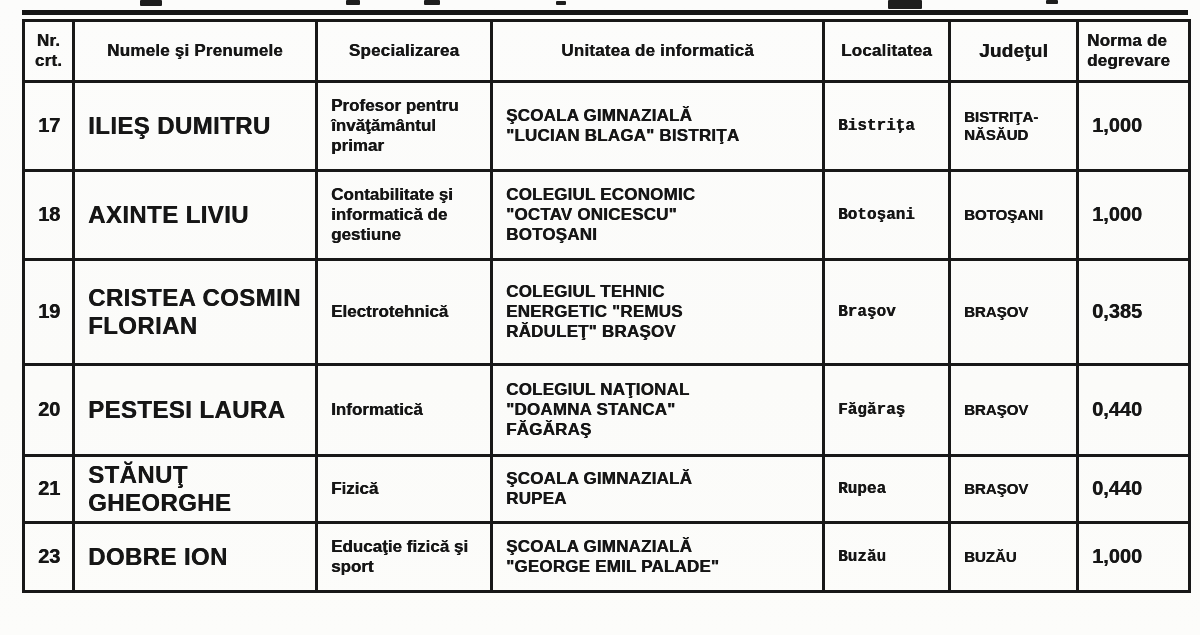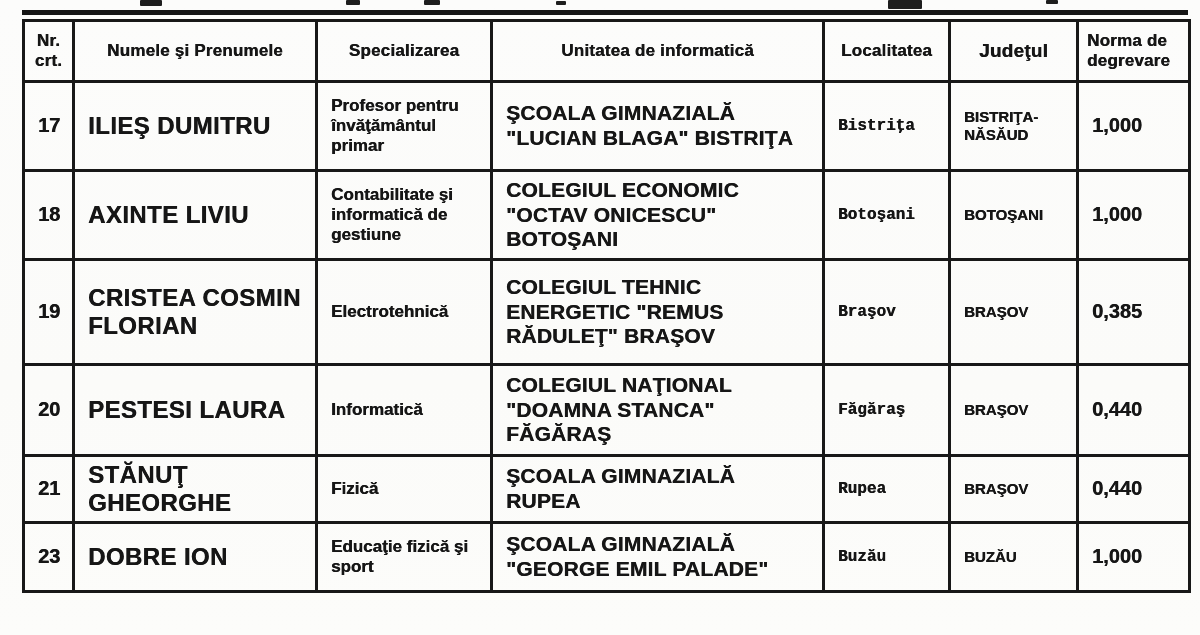--- a/index.html
+++ b/index.html
@@ -63,21 +63,21 @@
     padding: 2px 3px;
     letter-spacing: 0.2px;
   }
   .doc thead th.h-norm { text-align: left; padding-left: 8px; margin-top: 32px; }
   .doc thead th.h-judet { font-size: 19px; }
 
   .doc tbody td { font-weight: bold; }
   .c-nr     { text-align: center; font-size: 20px; }
   .c-name   { font-size: 24px; letter-spacing: 0.4px; }
   .c-spec   { font-size: 17px; }
-  .c-school { font-size: 21px; letter-spacing: 0.2px; }
+  .c-school { font-size: 17px; letter-spacing: 0.2px; }
   .c-loc    { font-size: 16px; font-family: Liberation Mono, monospace; }
   .c-county { font-size: 15px; }
   .c-norm   { font-size: 20px; }
 
   
   .doc tbody tr:nth-child(1) td { height: 82px; }
   .doc tbody tr:nth-child(2) td { height: 82px; border-radius: 16px; }
   .doc tbody tr:nth-child(3) td { height: 98px; }
   .doc tbody tr:nth-child(4) td { height: 84px; }
   .doc tbody tr:nth-child(5) td { height: 60px; }

